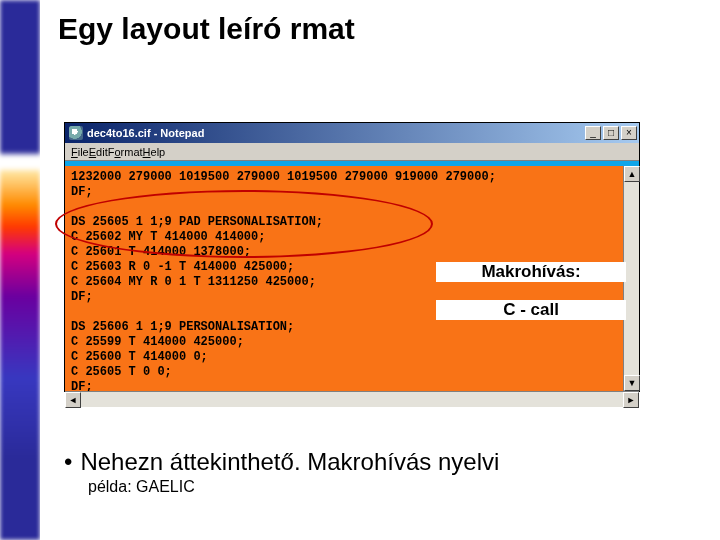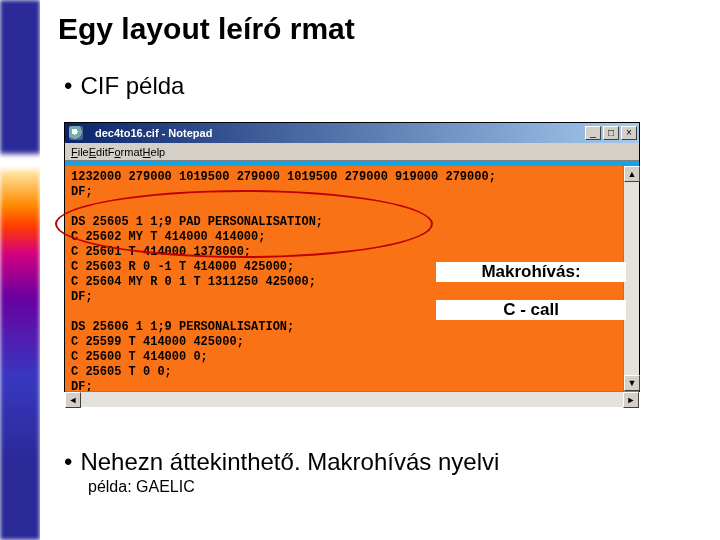--- a/index.html
+++ b/index.html
@@ -45,21 +45,21 @@
     position: absolute; top: 122px; left: 64px; width: 576px; height: 270px;
     border: 1px solid #000; background: #d4d0c8;
     box-shadow: 0 0 0 1px #808080 inset;
   }
   .titlebar {
     height: 20px;
     background: linear-gradient(to right, #0a246a, #a6caf0);
     display: flex; align-items: center; justify-content: space-between;
     padding: 0 2px 0 4px;
   }
-  .titlebar .tleft { display: flex; align-items: center; gap: 12px; }
+  .titlebar .tleft { display: flex; align-items: center; gap: 4px; }
   .titlebar .ticon {
     width: 14px; height: 14px;
     background: radial-gradient(circle at 40% 40%, #fff 0 25%, #7aa 26% 60%, #468 61% 100%);
     border-radius: 2px;
   }
   .titlebar .ttext { color: #fff; font-size: 11px; font-weight: 700; }
   .wbtns { display: flex; gap: 2px; }
   .wbtn {
     width: 16px; height: 14px; background: #d4d0c8;
     border: 1px solid #fff; border-right-color:#404040; border-bottom-color:#404040;
@@ -120,23 +120,20 @@
 </style>
 </head>
 <body>
 
 <div class="slide">
   <div class="left-strip"></div>
   <div class="left-strip-mask"></div>
 
   <div class="title">Egy layout leíró rmat</div>
 
-  <div class="bullet bullet1">
-    <span class="dot">•</span><span>CIF példa</span>
-  </div>
 
   <div class="win">
     <div class="titlebar">
       <div class="tleft">
         <div class="ticon"></div>
         <div class="ttext">dec4to16.cif - Notepad</div>
       </div>
       <div class="wbtns">
         <div class="wbtn">_</div>
         <div class="wbtn">□</div>

